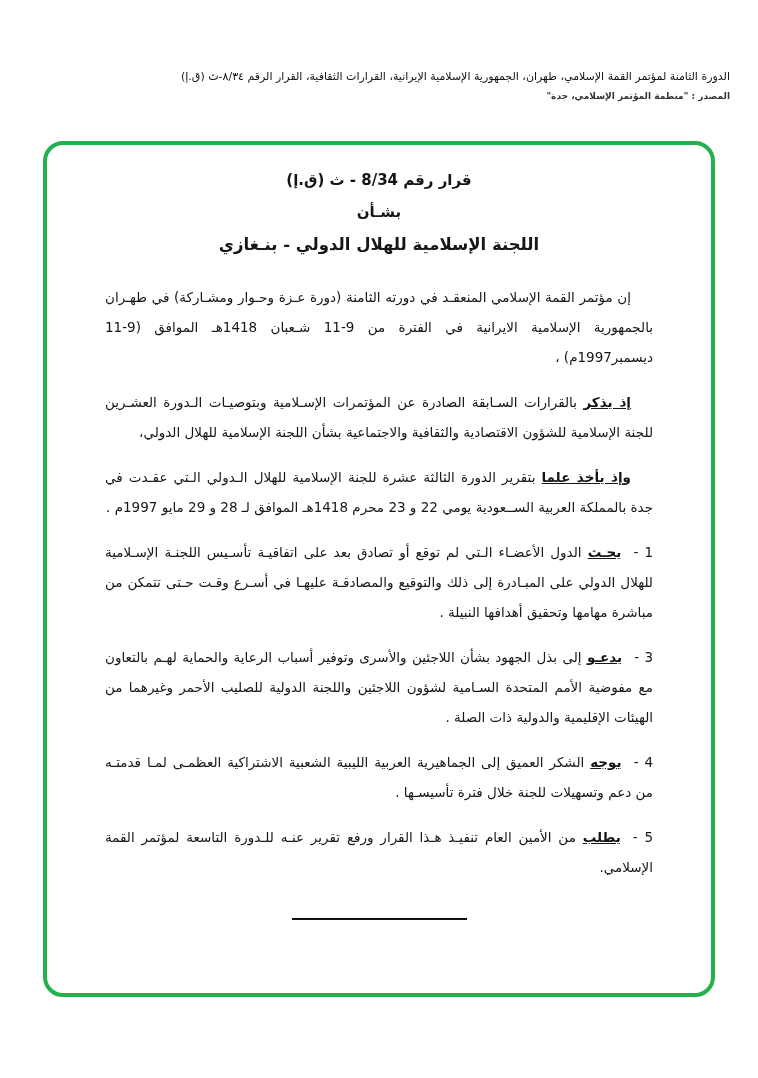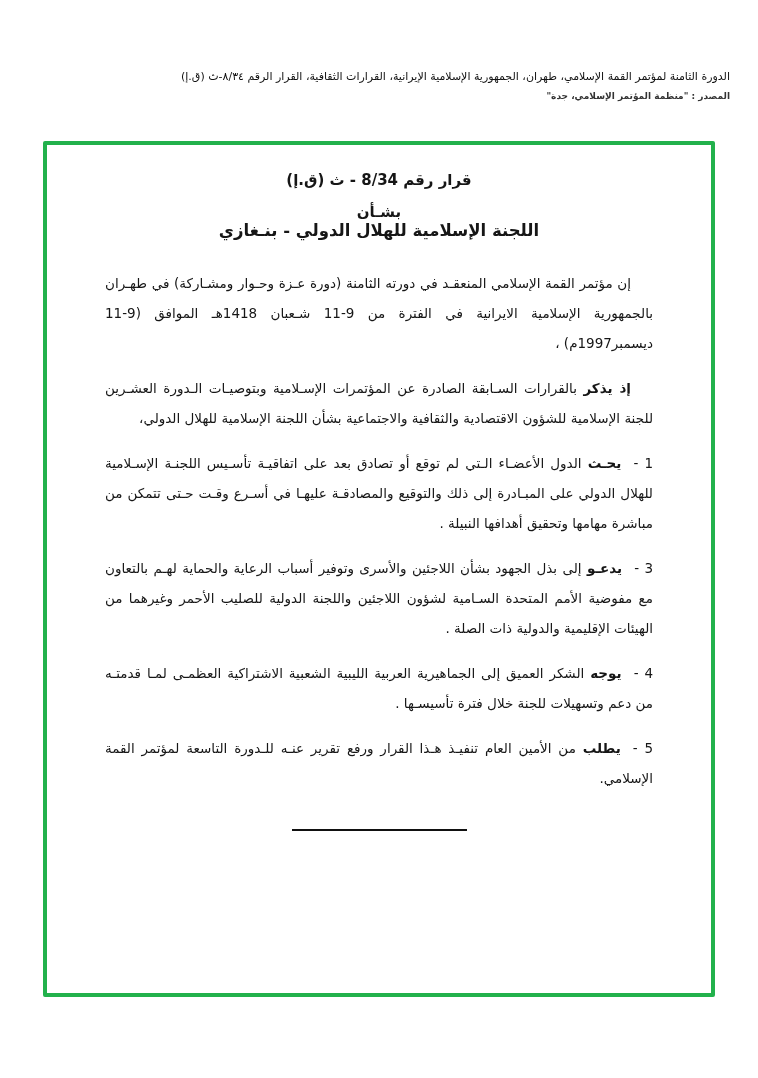--- a/index.html
+++ b/index.html
@@ -28,42 +28,42 @@
     font-weight: bold;
     color: #333;
   }
 
   .frame {
     box-sizing: border-box;
     width: 672px;
     height: 856px;
     margin: 40px auto 0 auto;
     border: 4px solid #22b14c;
-    border-radius: 2px;
+    border-radius: 20px;
     padding: 26px 58px 0 58px;
     overflow: hidden;
     background: #ffffff;
   }
 
   .title-block { direction: rtl; text-align: center; font-weight: bold; }
   .t-num     { font-size: 15px; }
   .t-sub     { font-size: 15px; margin-top: 14px; }
-  .t-subject { font-size: 16.5px; margin-top: 0; }
+  .t-subject { font-size: 16.5px; margin-top: 14px; }
 
   .doc-body {
     direction: rtl;
     margin-top: 28px;
     font-size: 13.5px;
     line-height: 30px;
     text-align: justify;
   }
   p.para { margin: 0 0 15px 0; text-indent: 22px; }
   p.item { margin: 0 0 15px 0; text-indent: 0; }
   .marker { margin-inline-end: 12px; white-space: nowrap; }
-  .lead { font-weight: bold; }
+  .lead { font-weight: bold; text-decoration: underline; }
 
   .rule {
     width: 175px;
     border: none;
     border-top: 2px solid #111;
     margin: 36px auto 0 auto;
   }
 </style>
 </head>
 <body>
@@ -80,20 +80,21 @@
       <div class="t-sub">بشـأن</div>
       <div class="t-subject">اللجنة الإسلامية للهلال الدولي - بنـغازي</div>
     </div>
 
     <div class="doc-body">
 
       <p class="para"><span class="lead"></span><span>إن مؤتمر القمة الإسلامي المنعقـد في دورته الثامنة (دورة عـزة وحـوار ومشـاركة) في طهـران بالجمهورية الإسلامية الايرانية في الفترة من 9-11 شـعبان 1418هـ الموافق (9-11 ديسمبر1997م) ،</span></p>
 
       <p class="para"><span class="lead">إذ يذكر</span><span> بالقرارات السـابقة الصادرة عن المؤتمرات الإسـلامية وبتوصيـات الـدورة العشـرين للجنة الإسلامية للشؤون الاقتصادية والثقافية والاجتماعية بشأن اللجنة الإسلامية للهلال الدولي،</span></p>
 
+      <p class="para"><span class="lead">وإذ يأخذ علما</span><span> بتقرير الدورة الثالثة عشرة للجنة الإسلامية للهلال الـدولي الـتي عقـدت في جدة بالمملكة العربية الســعودية يومي 22 و 23 محرم 1418هـ الموافق لـ 28 و 29 مايو 1997م .</span></p>
 
       <p class="item"><span class="marker">1 -</span><span class="lead">يحـث</span><span> الدول الأعضـاء الـتي لم توقع أو تصادق بعد على اتفاقيـة تأسـيس اللجنـة الإسـلامية للهلال الدولي على المبـادرة إلى ذلك والتوقيع والمصادقـة عليهـا في أسـرع وقـت حـتى تتمكن من مباشرة مهامها وتحقيق أهدافها النبيلة .</span></p>
 
 
       <p class="item"><span class="marker">3 -</span><span class="lead">يدعـو</span><span> إلى بذل الجهود بشأن اللاجئين والأسرى وتوفير أسباب الرعاية والحماية لهـم بالتعاون مع مفوضية الأمم المتحدة السـامية لشؤون اللاجئين واللجنة الدولية للصليب الأحمر وغيرهما من الهيئات الإقليمية والدولية ذات الصلة .</span></p>
 
       <p class="item"><span class="marker">4 -</span><span class="lead">يوجه</span><span> الشكر العميق إلى الجماهيرية العربية الليبية الشعبية الاشتراكية العظمـى لمـا قدمتـه من دعم وتسهيلات للجنة خلال فترة تأسيسـها .</span></p>
 
       <p class="item"><span class="marker">5 -</span><span class="lead">يطلب</span><span> من الأمين العام تنفيـذ هـذا القرار ورفع تقرير عنـه للـدورة التاسعة لمؤتمر القمة الإسلامي.</span></p>
 

